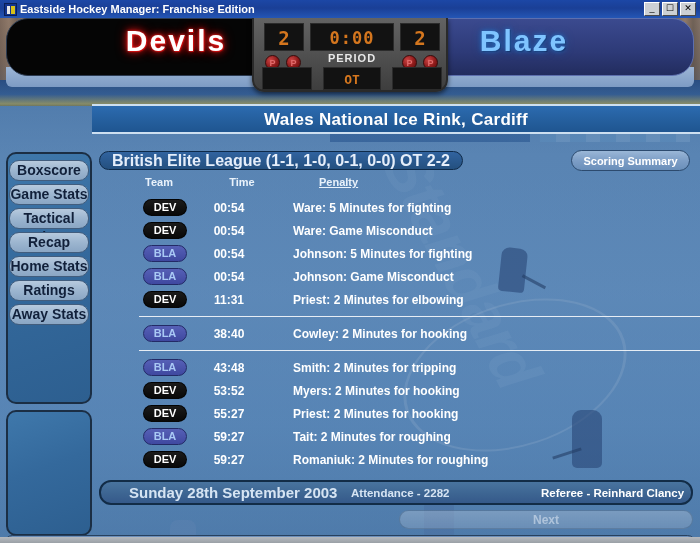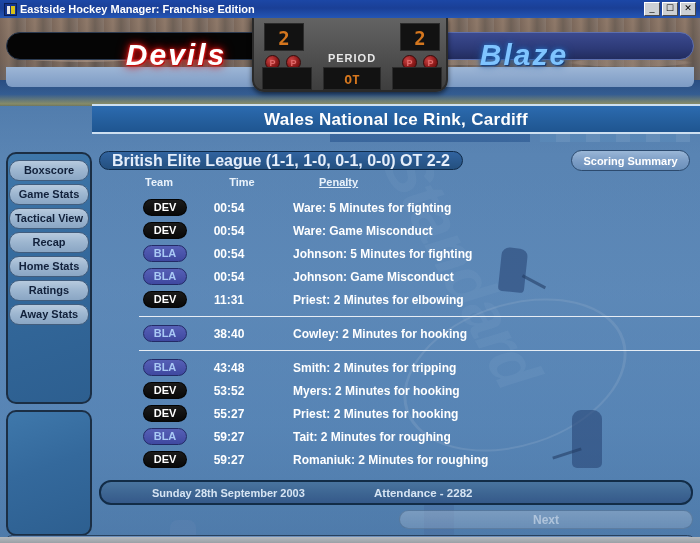--- a/index.html
+++ b/index.html
@@ -164,21 +164,21 @@
     position: absolute; top: 62px; left: 0; width: 700px; height: 463px;
     background: linear-gradient(180deg, rgba(42,86,140,.42) 0%, rgba(45,92,150,.34) 100%);
   }
 
   
   .banner {
     position: absolute;
     top: 0; left: 0; width: 700px; height: 72px;
   }
   .banner-left, .banner-right {
-    position: absolute; top: 14px; height: 28px; font-style: italic;
+    position: absolute; top: 0; height: 58px;
   }
   .banner-left {
     left: 6px; width: 340px;
     background: #050505;
     border-radius: 22px;
     border: 1px solid #2b3a50;
   }
   .banner-right {
     left: 354px; width: 340px;
     background: linear-gradient(180deg, #3b4a8f 0%, #2d3a77 60%, #222c5e 100%);
@@ -331,21 +331,21 @@
   .side-btn {
     width: 80px; height: 21px;
     margin-bottom: 3px;
     line-height: 19px;
     text-align: center;
     background: linear-gradient(180deg, #b7cade 0%, #9db6d0 48%, #8aa6c4 100%);
     border: 1px solid #4a6party;
     border: 1px solid #425d7d;
     border-radius: 10px;
     color: #11203a;
-    font-size: 11px;
+    font-size: 14px;
     font-weight: bold;
     cursor: pointer;
     position: relative;
     z-index: 3;
   }
 
   
   .content {
     position: absolute;
     top: 158px; left: 99px;
@@ -416,21 +416,21 @@
   .info-bar {
     position: absolute;
     top: 462px; left: 99px;
     width: 594px; height: 25px;
     background: linear-gradient(180deg, #49749f 0%, #3d6592 55%, #35598a 100%);
     border: 2px solid #122c47;
     border-radius: 12px;
     display: flex;
     align-items: center;
   }
-  .info-date { width: 250px; padding-left: 28px; color: #d6e4f3; font-size: 11px; font-weight: bold; margin-left: 23px; }
+  .info-date { width: 250px; padding-left: 28px; color: #d6e4f3; font-size: 15px; font-weight: bold; }
   .info-att  { width: 190px; color: #d6e4f3; font-size: 11.5px; font-weight: bold; }
   .info-ref  { flex: 1; color: #ffffff; font-size: 11.5px; font-weight: bold; }
 
   
   .nav-back, .nav-next {
     position: absolute;
     top: 492px;
     height: 19px;
     line-height: 18px;
     text-align: center;
@@ -508,20 +508,21 @@
         <div class="team-name home">Devils</div>
       </div>
       <div class="banner-right">
         <div class="team-name away">Blaze</div>
       </div>
     </div>
 
     <div class="scoreboard">
       <div class="sb-inner">
         <div class="sb-cell sb-home-score">2</div>
+        <div class="sb-cell sb-clock">0:00</div>
         <div class="sb-cell sb-away-score">2</div>
         <div class="sb-period-label">PERIOD</div>
         <div class="sb-light sb-l1">P</div>
         <div class="sb-light sb-l2">P</div>
         <div class="sb-light sb-l3">P</div>
         <div class="sb-light sb-l4">P</div>
         <div class="sb-cell sb-blank-l"></div>
         <div class="sb-cell sb-period-box">OT</div>
         <div class="sb-cell sb-blank-r"></div>
       </div>
@@ -611,20 +612,21 @@
             <div class="badge dev">DEV</div>
             <div class="ptime">59:27</div>
             <div class="ptext">Romaniuk: 2 Minutes for roughing</div>
           </div>
         </div>
     </div>
 
     <div class="info-bar">
       <div class="info-date">Sunday 28th September 2003</div>
       <div class="info-att">Attendance - 2282</div>
+      <div class="info-ref">Referee - Reinhard Clancy</div>
     </div>
 
     <div class="nav-back">Back</div>
     <div class="nav-next">Next</div>
 
     <div class="status-bar">
       <div class="status-text"></div>
     </div>
   </div>
 

